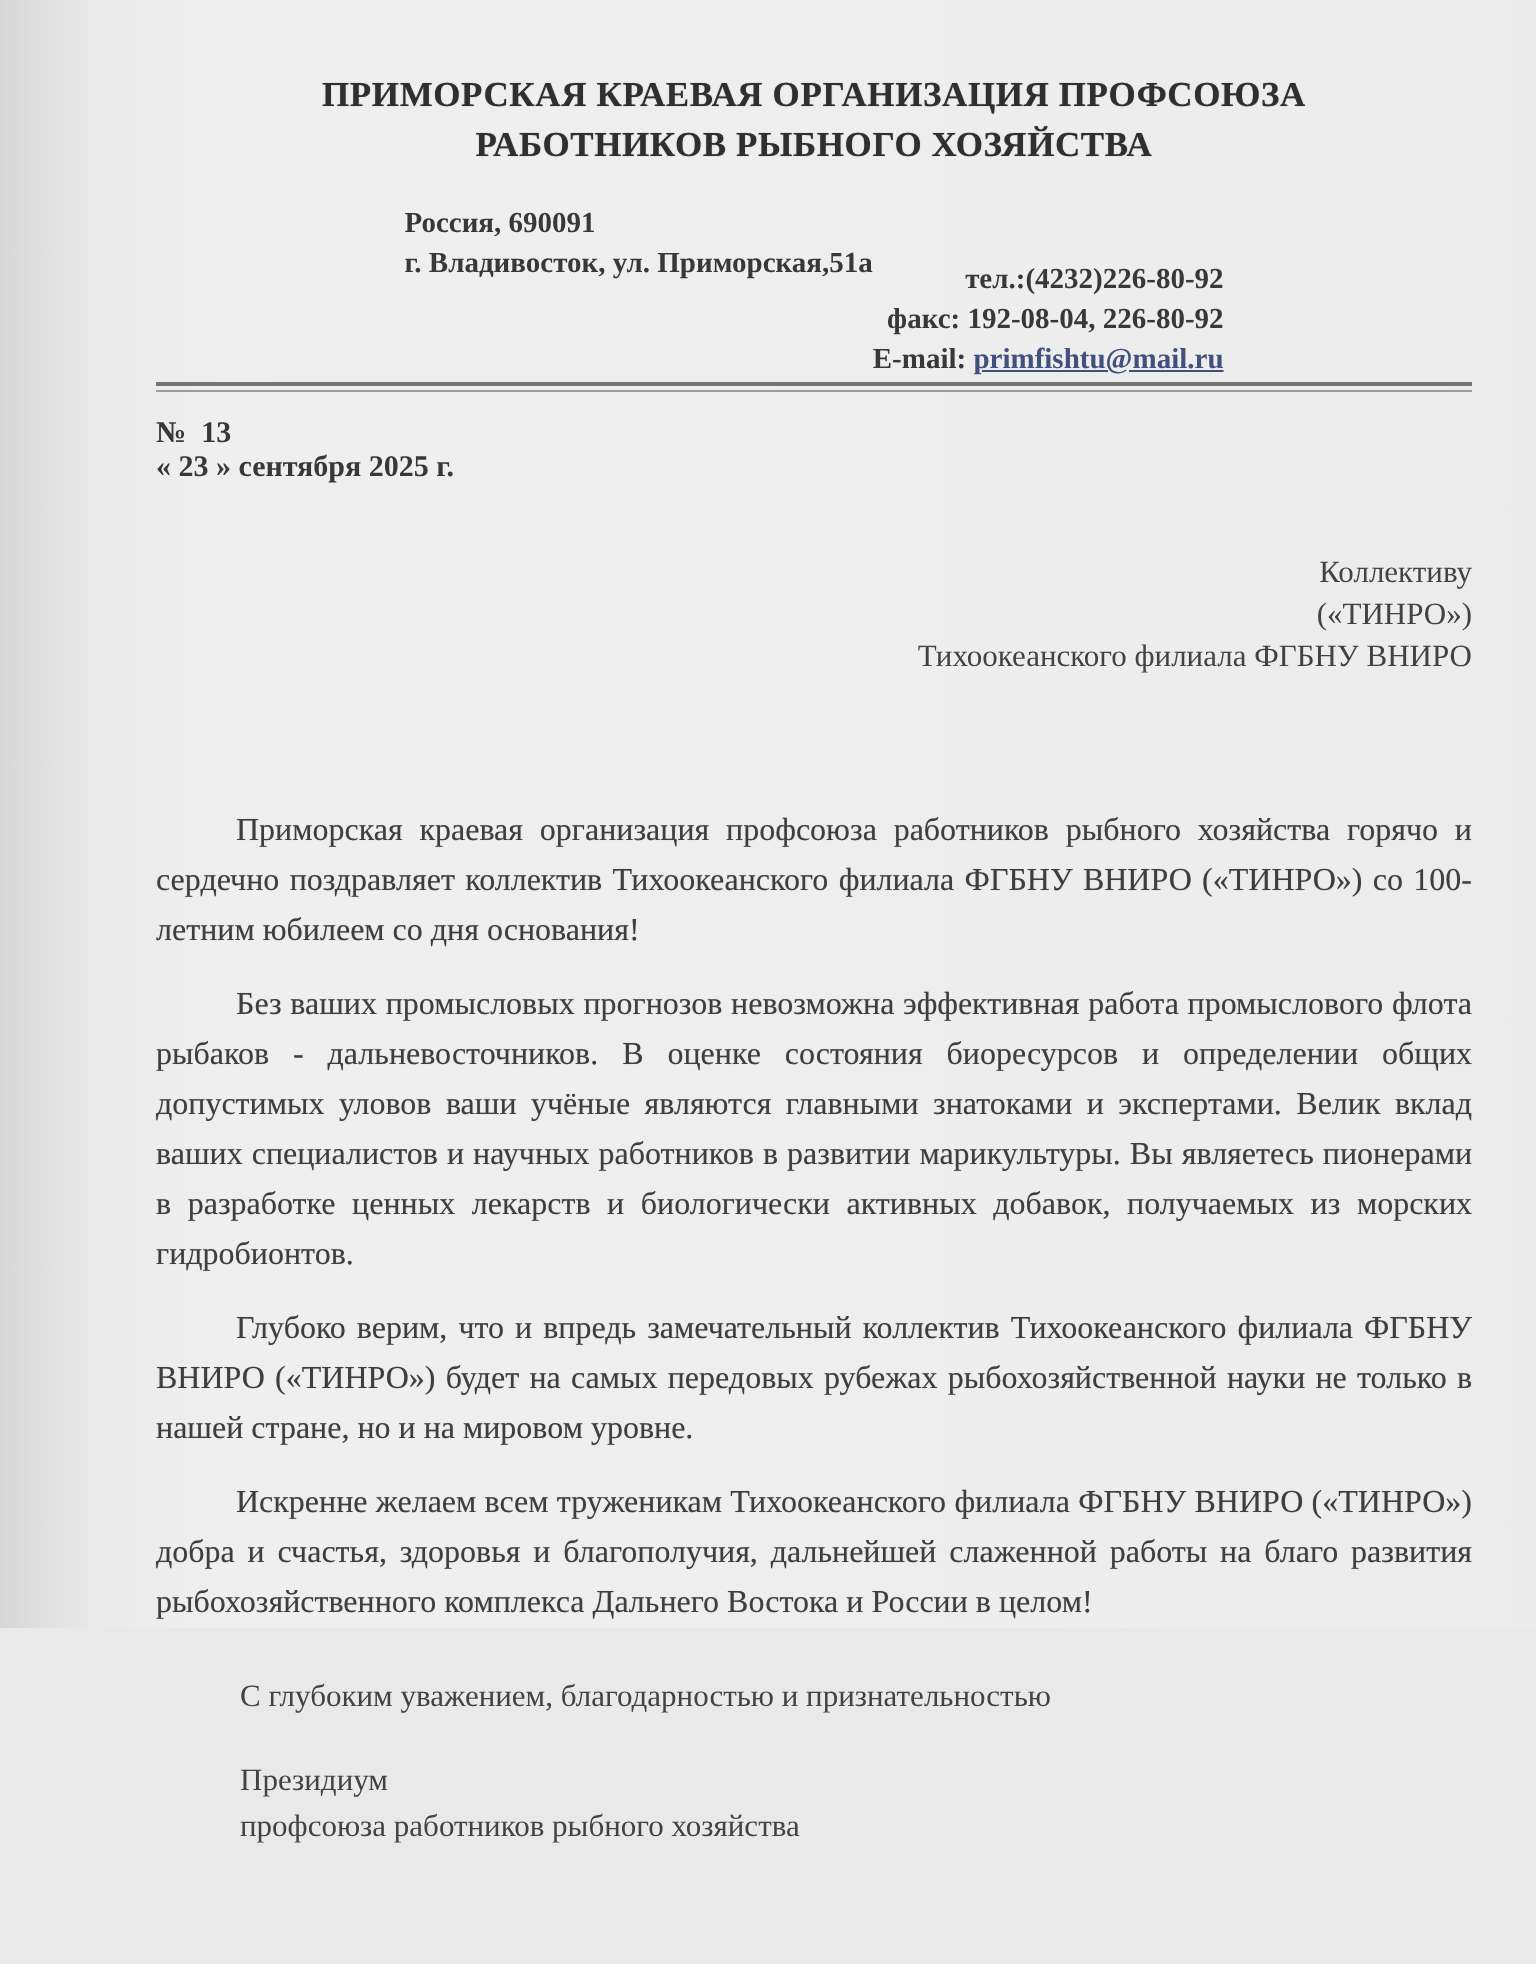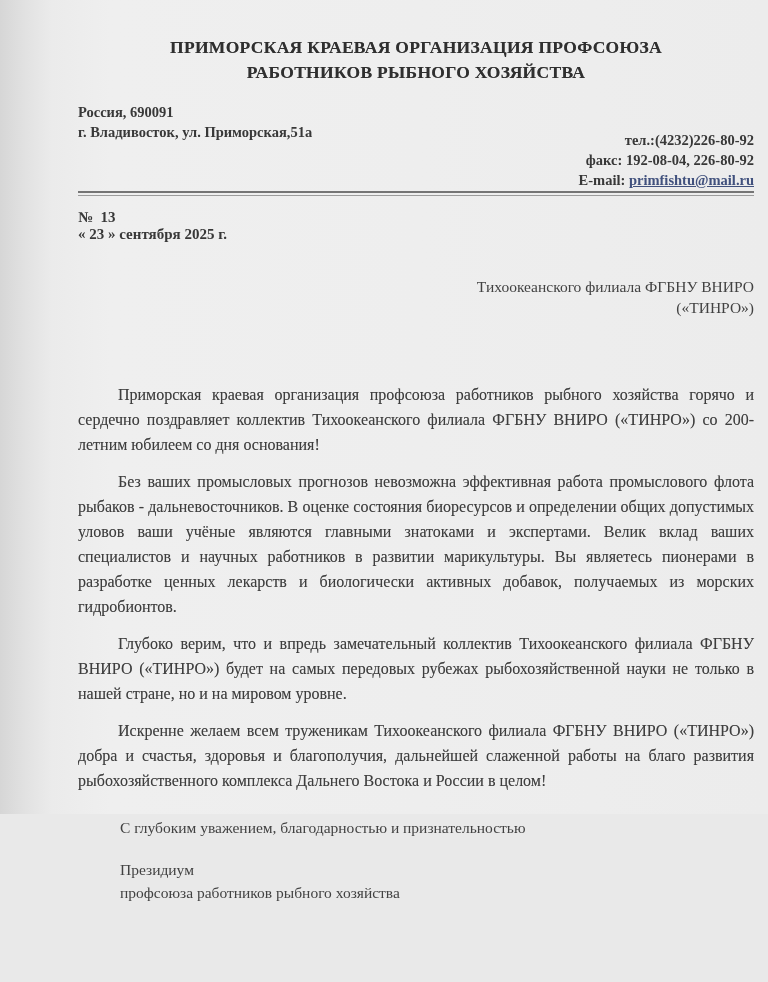--- a/index.html
+++ b/index.html
@@ -6,39 +6,39 @@
   body {
     width: 768px; height: 982px;
     font-family: "Liberation Serif", "DejaVu Serif", serif;
     background: #e9e9e9;
     overflow: hidden;
   }
   .page {
     position: relative;
     width: 768px; height: 814px;
     box-sizing: border-box;
-    padding: 30px 14px 0 78px;
+    padding: 30px 32px 0 78px;
     background:
       linear-gradient(90deg, #d6d6d6 0px, #e2e2e2 26px, #ebebeb 52px, #efefef 110px, #eeeeee 420px, #ececec 768px);
     color: #3c3c3c;
   }
   .title {
     margin: 5px 0 0 0;
     text-align: center;
     font-size: 17.5px;
     font-weight: bold;
     color: #2f2f2f;
     line-height: 25px;
     letter-spacing: 0.3px;
     text-shadow: 0 0 0.5px rgba(47,47,47,0.55);
   }
   .letterhead {
     margin-top: 17px;
     display: flex;
-    justify-content: space-between;
+    justify-content: center;
     font-size: 14.5px;
     font-weight: bold;
     line-height: 20px;
     color: #383838;
   }
   .letterhead .contacts { text-align: right; margin-top: 28px; }
   .email-link {
     color: #41517d;
     text-decoration: underline;
   }
@@ -109,26 +109,27 @@
   </div>
 
   <div class="rule"></div>
 
   <div class="ref-row">
     <span class="ref-number">№  13</span>
     <span class="ref-date">« 23 » сентября 2025 г.</span>
   </div>
 
   <div class="recipient">
+    <div>Коллективу</div>
+    <div>(«ТИНРО»)</div>
     <div>Тихоокеанского филиала ФГБНУ ВНИРО</div>
-    <div>(«ТИНРО»)</div>
   </div>
 
   <div class="body-text">
-    <p>Приморская краевая организация профсоюза работников рыбного хозяйства горячо и сердечно поздравляет коллектив Тихоокеанского филиала ФГБНУ ВНИРО («ТИНРО») со 200-летним юбилеем со дня основания!</p>
+    <p>Приморская краевая организация профсоюза работников рыбного хозяйства горячо и сердечно поздравляет коллектив Тихоокеанского филиала ФГБНУ ВНИРО («ТИНРО») со 100-летним юбилеем со дня основания!</p>
     <p>Без ваших промысловых прогнозов невозможна эффективная работа промыслового флота рыбаков - дальневосточников. В оценке состояния биоресурсов и определении общих допустимых уловов ваши учёные являются главными знатоками и экспертами. Велик вклад ваших специалистов и научных работников в развитии марикультуры. Вы являетесь пионерами в разработке ценных лекарств и биологически активных добавок, получаемых из морских гидробионтов.</p>
     <p>Глубоко верим, что и впредь замечательный коллектив Тихоокеанского филиала ФГБНУ ВНИРО («ТИНРО») будет на самых передовых рубежах рыбохозяйственной науки не только в нашей стране, но и на мировом уровне.</p>
     <p>Искренне желаем всем труженикам Тихоокеанского филиала ФГБНУ ВНИРО («ТИНРО») добра и счастья, здоровья и благополучия, дальнейшей слаженной работы на благо развития рыбохозяйственного комплекса Дальнего Востока и России в целом!</p>
   </div>
 
   <div class="closing">
     <p class="salutation">С глубоким уважением, благодарностью и признательностью</p>
     <p class="signature">
       <span class="sig-line">Президиум</span>
       <span class="sig-line">профсоюза работников рыбного хозяйства</span>

